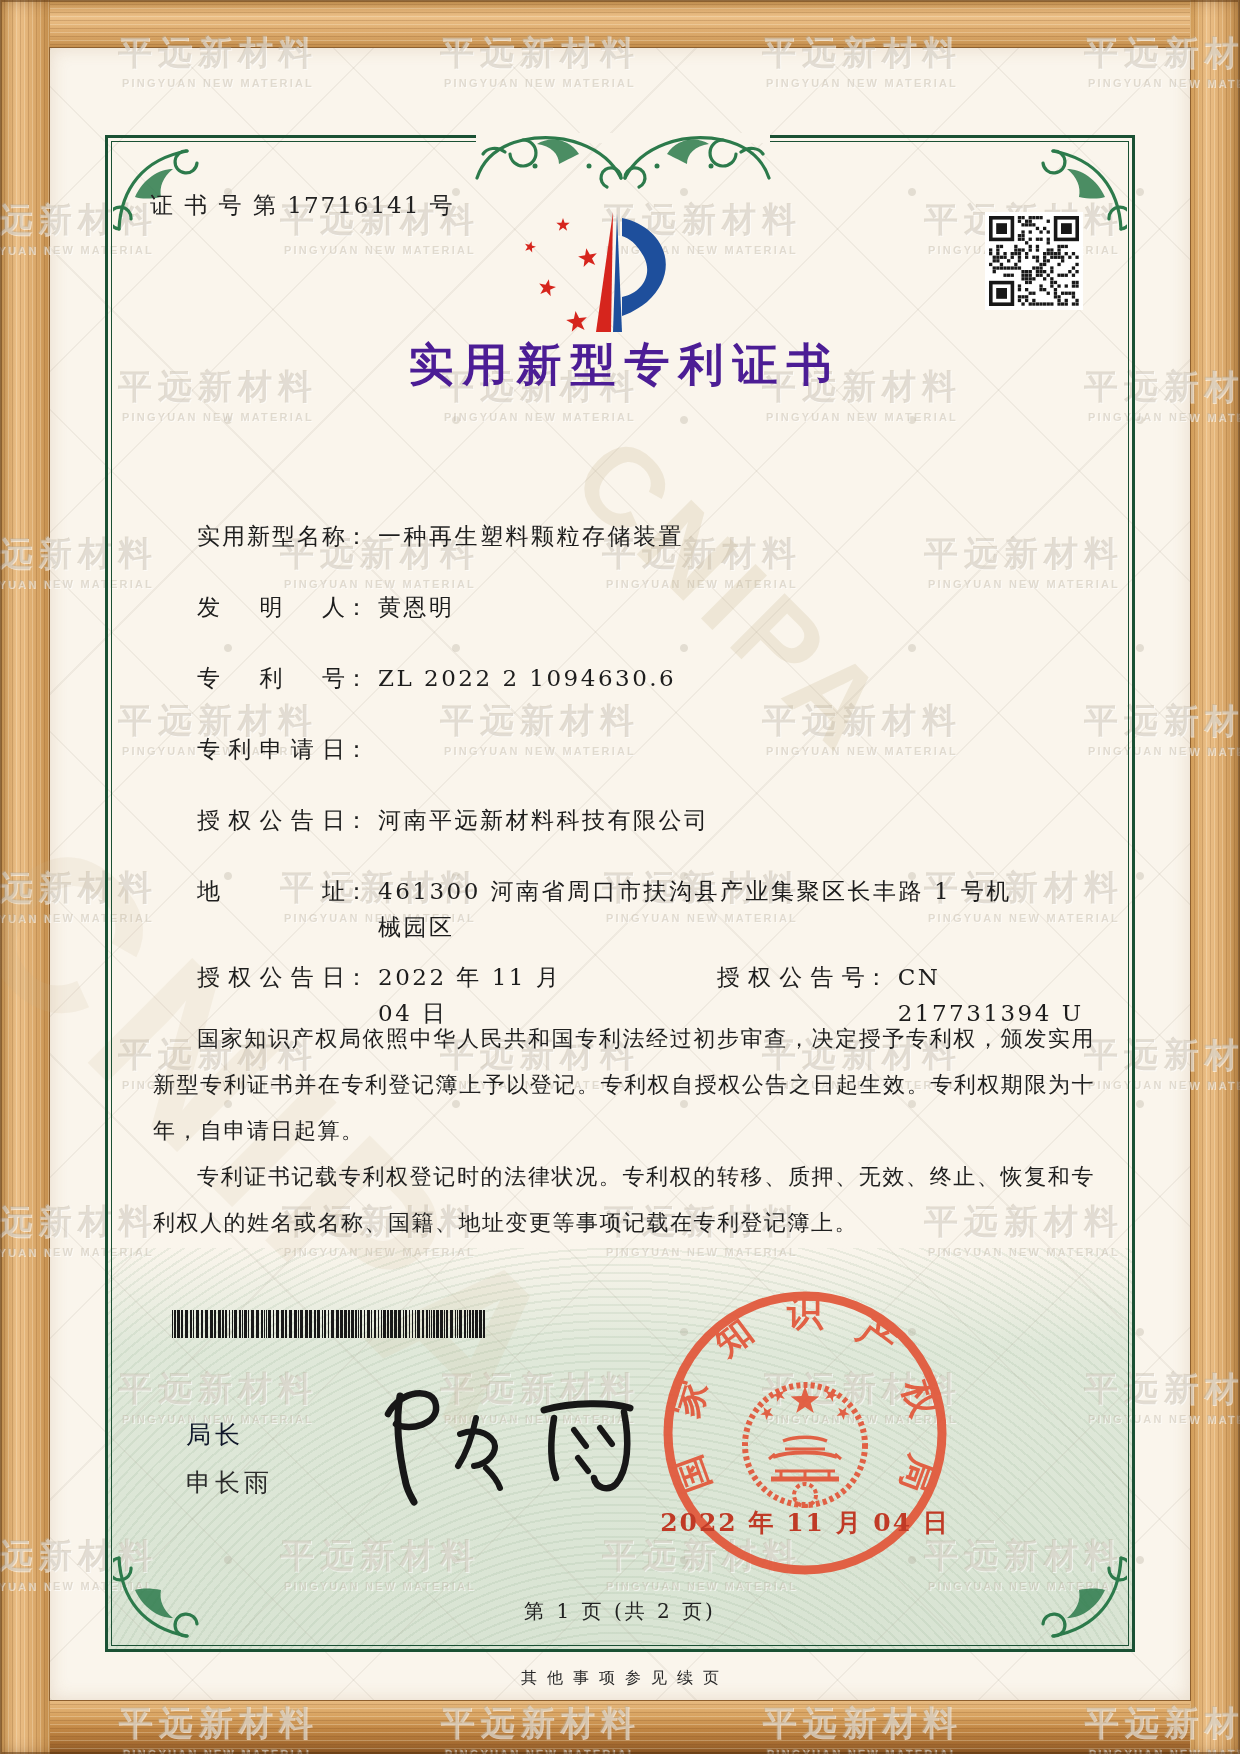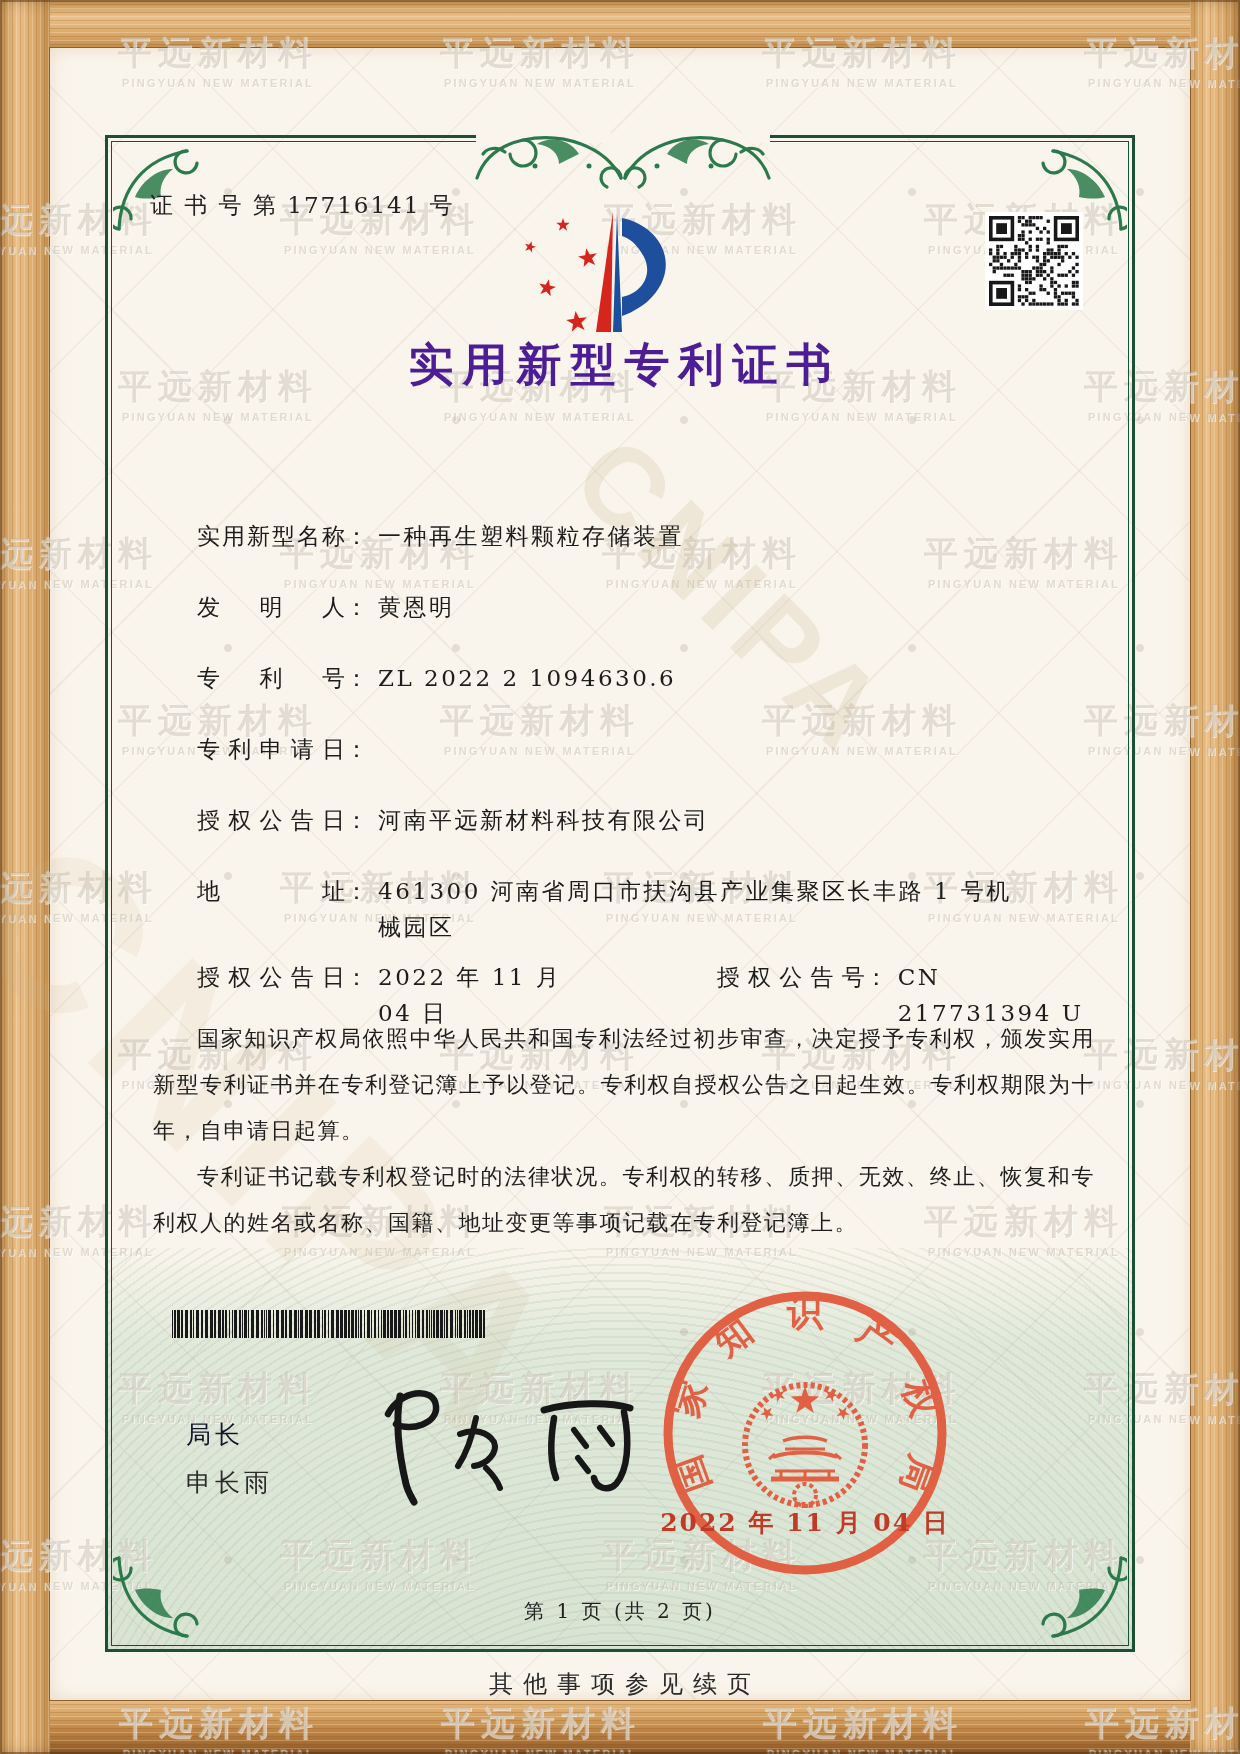--- a/index.html
+++ b/index.html
@@ -96,21 +96,21 @@
   .signer-name{position:absolute;left:78px;top:1328px;font-size:25px;letter-spacing:4px;
     color:#2b2b2b;font-family:"Liberation Sans",sans-serif;}
   .signature{position:absolute;left:240px;top:1228px;}
   .seal{position:absolute;left:547px;top:1145px;opacity:.93;}
   .seal-date{position:absolute;left:547px;top:1368px;width:300px;text-align:center;
     font-size:25px;letter-spacing:2px;color:#c03a26;font-weight:bold;}
   .page-num{position:absolute;left:0;right:0;top:1460px;text-align:center;
     font-size:20px;letter-spacing:3px;color:#222;}
 
   .note{position:absolute;left:0;right:0;top:1668px;z-index:11;text-align:center;
-    font-size:24px;letter-spacing:10px;text-indent:10px;color:#2a2a2a;}
+    font-size:16px;letter-spacing:10px;text-indent:10px;color:#2a2a2a;}
 </style>
 </head>
 <body>
 
 <svg width="0" height="0" style="position:absolute">
   <defs>
     <g id="flourish" fill="none" stroke="#2c7a4b" stroke-width="3.2" stroke-linecap="round">
       <path d="M2,52 C18,20 60,6 100,14 C126,20 140,34 146,52"></path>
       <path d="M100,14 a13,13 0 1 0 13,14"></path>
       <path d="M2,52 a10,10 0 1 1 14,9"></path>

